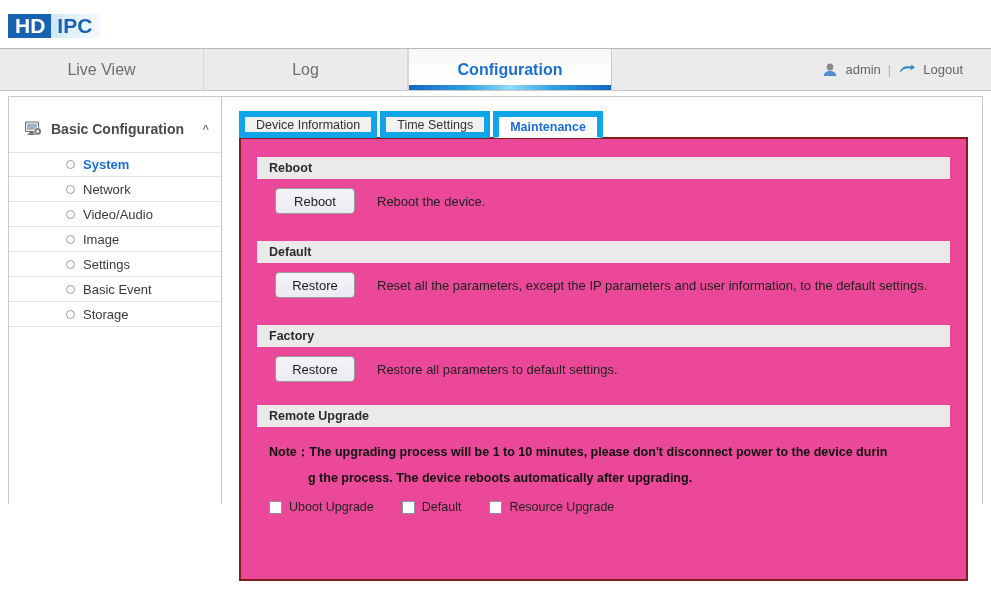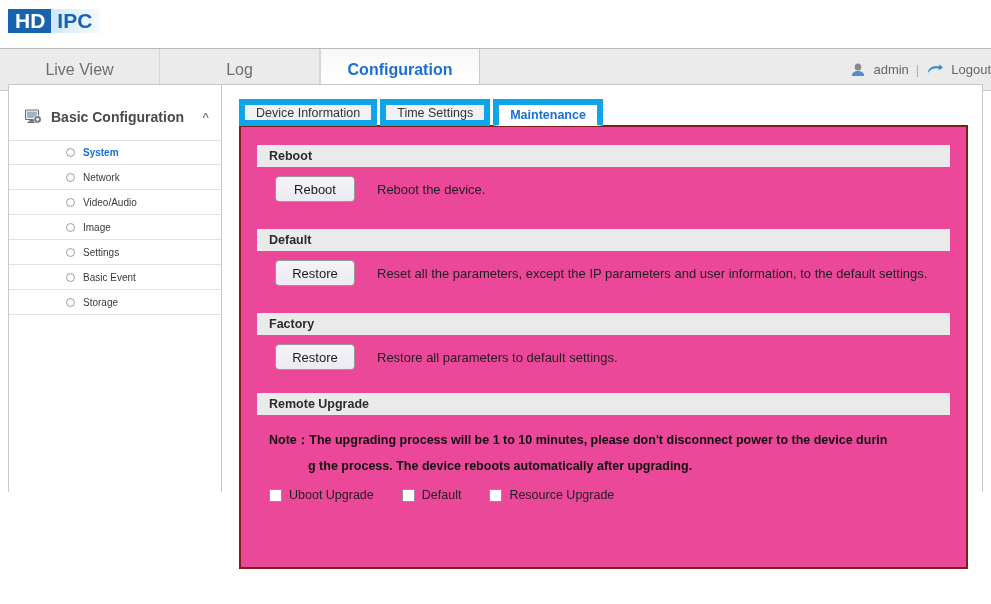--- a/index.html
+++ b/index.html
@@ -8,21 +8,21 @@
     width: 991px; height: 604px;
     background: #ffffff;
     font-family: "Liberation Sans", sans-serif;
     overflow: hidden;
   }
 
   
   .logo-wrap {
     position: absolute; left: 8px; top: 9px;
     height: 29px; width: 120px;
-    display: flex; align-items: flex-start;
+    display: flex; align-items: flex-end;
   }
   .logo-hd {
     background: #1763b0;
     color: #ffffff;
     font-size: 21px; font-weight: bold;
     letter-spacing: 0px;
     padding: 0 6px 0 7px;
     display: flex; align-items: center;
     font-family: "Liberation Sans", sans-serif;
   }
@@ -37,21 +37,21 @@
   
   .topnav {
     position: absolute; left: 0; top: 48px;
     width: 991px; height: 43px;
     background: #ebebeb;
     border-top: 1px solid #b9b9b9;
     border-bottom: 1px solid #c9c9c9;
     display: flex;
   }
   .nav-tab {
-    width: 160px; height: 100%;
+    width: 204px; height: 100%;
     display: flex; align-items: center; justify-content: center;
     font-size: 16px; color: #6e6e6e;
     border-right: 1px solid #d6d6d6;
     position: relative;
     cursor: pointer;
     background: #ebebeb;
   }
   .nav-tab.active {
     background: linear-gradient(to bottom, #f7f7f7 0%, #ffffff 70%, #ffffff 100%);
     color: #1a6fd4; font-weight: bold;
@@ -59,29 +59,29 @@
     border-left: 1px solid #d6d6d6;
   }
   .nav-tab.active::after {
     content: ""; position: absolute;
     left: 0; right: 0; bottom: 0; height: 5px;
     background: linear-gradient(to right,#1565c0 0%,#2f9fe0 28%,#8fdcf5 50%,#2f9fe0 72%,#1565c0 100%);
   }
   .nav-right {
     margin-left: auto; height: 100%;
     display: flex; align-items: center;
-    padding-right: 0; gap: 7px;
+    padding-right: 28px; gap: 7px;
     font-size: 13px; color: #666;
   }
   .nav-right .sep { color: #b0b0b0; }
   .user-icon, .logout-icon { display: inline-flex; align-items: center; }
 
   
   .page-body {
-    position: absolute; left: 8px; top: 84px;
+    position: absolute; left: 8px; top: 96px;
     width: 975px; height: 408px;
     border: 1px solid #c8c8c8;
     border-bottom: none;
     background: #fff;
     display: flex;
   }
   .sidebar {
     width: 213px; height: 100%;
     border-right: 1px solid #c8c8c8;
     padding-top: 19px;
@@ -95,21 +95,21 @@
     cursor: pointer;
   }
   .sb-head .sb-icon { margin-right: 8px; display: flex; }
   .chev { margin-left: auto; font-size: 11px; color: #777; line-height: 1; }
 
   .sb-list { margin-top: 10px; padding: 0 0 0 0; }
   .sb-item {
     height: 25px;
     display: flex; align-items: center;
     padding-left: 57px;
-    font-size: 10px; color: #3a3a3a;
+    font-size: 13px; color: #3a3a3a;
     border-bottom: 1px solid #e2e2e2;
     cursor: pointer;
   }
   .sb-item:first-child { border-top: 1px solid #e2e2e2; }
   .sb-item.active { color: #1a6fd4; font-weight: bold; }
   .bullet {
     width: 9px; height: 9px; border-radius: 50%;
     border: 1px solid #9c9c9c; background: #fff;
     margin-right: 8px; flex: none;
   }

